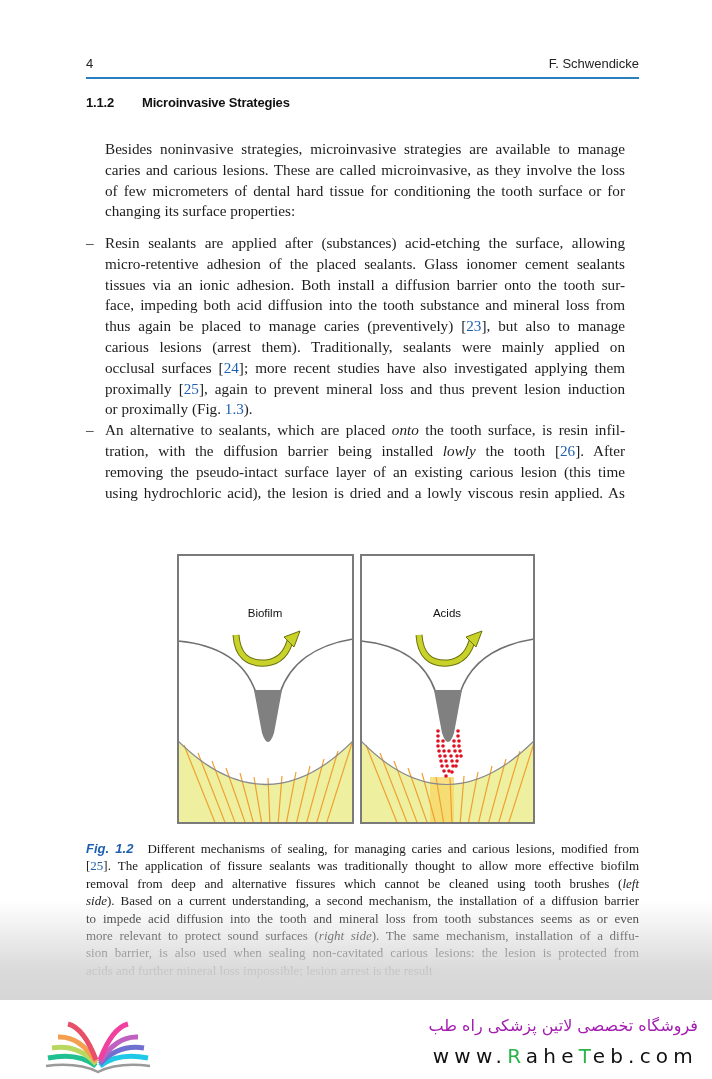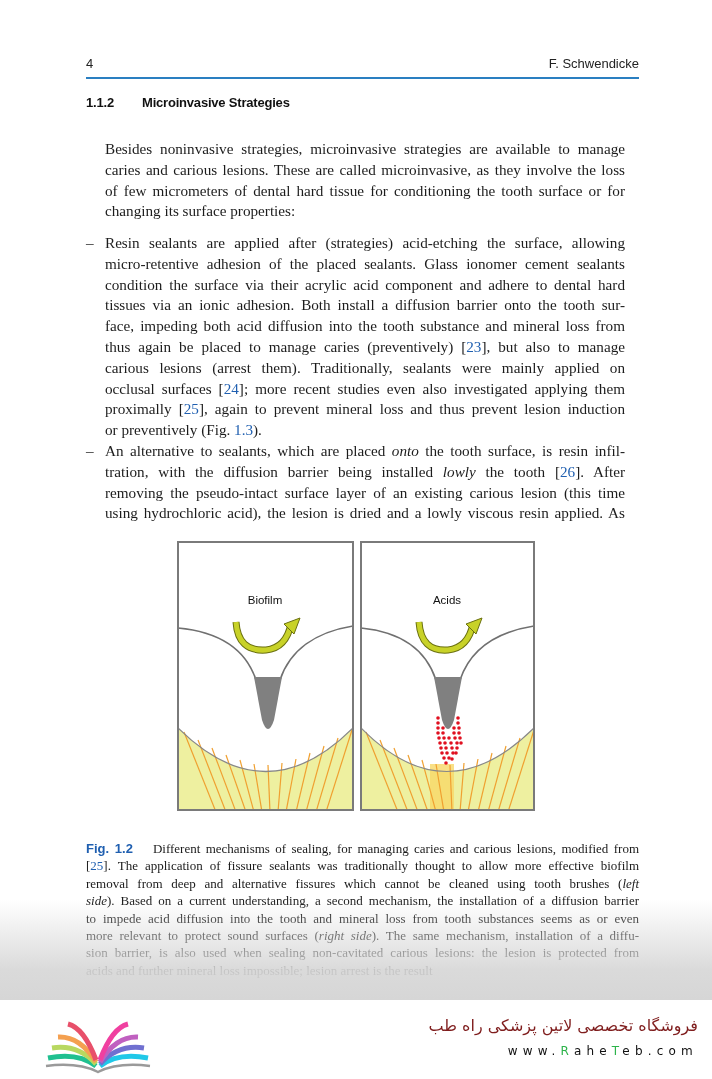--- a/index.html
+++ b/index.html
@@ -21,27 +21,27 @@
   .body{position:absolute;left:105px;width:520px;font-size:15.2px;line-height:20.8px;
     text-align:justify;color:#1c1c1c;}
   .intro{top:131px;margin-top:8px;}
   .line{display:block;text-align:justify;text-align-last:justify;white-space:nowrap;}
   .line.last{text-align-last:left;}
   .bullets{top:233px;}
   .bitem{position:relative;}
   .dash{position:absolute;left:-19px;top:0;}
   .ref{color:#1f5fb0;}
   em{font-style:italic;}
-  .figure{position:absolute;left:176px;top:540px;width:360px;height:272px;text-align:center;}
+  .figure{position:absolute;left:176px;top:553px;width:360px;height:272px;text-align:center;}
   .caption{position:absolute;left:86px;top:840px;width:553px;font-size:13px;line-height:17.4px;color:#1a1a1a;}
-  .caption .lab{font-family:"Liberation Sans","DejaVu Sans",sans-serif;font-weight:bold;color:#1f5fb0;margin-right:20px;}
+  .caption .lab{font-family:"Liberation Sans","DejaVu Sans",sans-serif;font-weight:bold;color:#1f5fb0;margin-right:14px;font-style:italic;}
   .footer{position:absolute;left:0;top:1000px;width:712px;height:79px;background:#fff;}
   .logo{position:absolute;left:38px;top:1012px;width:120px;height:62px;}
-  .fa{position:absolute;right:14px;top:1016px;font-family:"DejaVu Sans",sans-serif;font-size:16px;color:#7f1d1d;direction:rtl;}
-  .url{position:absolute;right:14px;top:1044px;font-family:"DejaVu Sans",sans-serif;font-size:12px;letter-spacing:5.2px;color:#111;}
+  .fa{position:absolute;right:14px;top:1016px;font-family:"DejaVu Sans",sans-serif;font-size:16px;color:#a21caf;direction:rtl;}
+  .url{position:absolute;right:14px;top:1044px;font-family:"DejaVu Sans",sans-serif;font-size:20px;letter-spacing:5.2px;color:#111;}
   .url .g{color:#2db34a;}
 </style>
 </head>
 <body>
 
 <div class="page">
   <div class="header">
     <span class="pg">4</span>
     <span class="auth">F. Schwendicke</span>
   </div>
@@ -54,30 +54,29 @@
   <div class="body intro" id="intro">
       <span class="line"><span>Besides noninvasive strategies, microinvasive strategies are available to manage</span></span>
       <span class="line"><span>caries and carious lesions. These are called microinvasive, as they involve the loss</span></span>
       <span class="line"><span>of few micrometers of dental hard tissue for conditioning the tooth surface or for</span></span>
       <span class="line last"><span>changing its surface properties:</span></span>
     </div>
 
   <div class="body bullets" id="bullets">
       <div class="bitem" style="margin-top: 0px;">
         <span class="dash">–</span>
-        <span class="line"><span>Resin sealants are applied after (strategies) acid-etching the surface, allowing</span></span>
+        <span class="line"><span>Resin sealants are applied after (substances) acid-etching the surface, allowing</span></span>
         <span class="line"><span>micro-retentive adhesion of the placed sealants. Glass ionomer cement sealants</span></span>
-        <span class="line"><span>condition the surface via their acrylic acid component and adhere to dental hard</span></span>
         <span class="line"><span>tissues via an ionic adhesion. Both install a diffusion barrier onto the tooth sur-</span></span>
         <span class="line"><span>face, impeding both acid diffusion into the tooth substance and mineral loss from</span></span>
         <span class="line"><span>thus again be placed to manage caries (preventively) [</span><span class="ref">23</span><span>], but also to manage</span></span>
         <span class="line"><span>carious lesions (arrest them). Traditionally, sealants were mainly applied on</span></span>
-        <span class="line"><span>occlusal surfaces [</span><span class="ref">24</span><span>]; more recent studies even also investigated applying them</span></span>
+        <span class="line"><span>occlusal surfaces [</span><span class="ref">24</span><span>]; more recent studies have also investigated applying them</span></span>
         <span class="line"><span>proximally [</span><span class="ref">25</span><span>], again to prevent mineral loss and thus prevent lesion induction</span></span>
-        <span class="line last"><span>or preventively (Fig. </span><span class="ref">1.3</span><span>).</span></span>
+        <span class="line last"><span>or proximally (Fig. </span><span class="ref">1.3</span><span>).</span></span>
       </div>
       <div class="bitem">
         <span class="dash">–</span>
         <span class="line"><span>An alternative to sealants, which are placed </span><em>onto</em><span> the tooth surface, is resin infil-</span></span>
         <span class="line"><span>tration, with the diffusion barrier being installed </span><em>lowly</em><span> the tooth [</span><span class="ref">26</span><span>]. After</span></span>
         <span class="line"><span>removing the pseudo-intact surface layer of an existing carious lesion (this time</span></span>
         <span class="line"><span>using hydrochloric acid), the lesion is dried and a lowly viscous resin applied. As</span></span>
       </div>
     </div>
 

